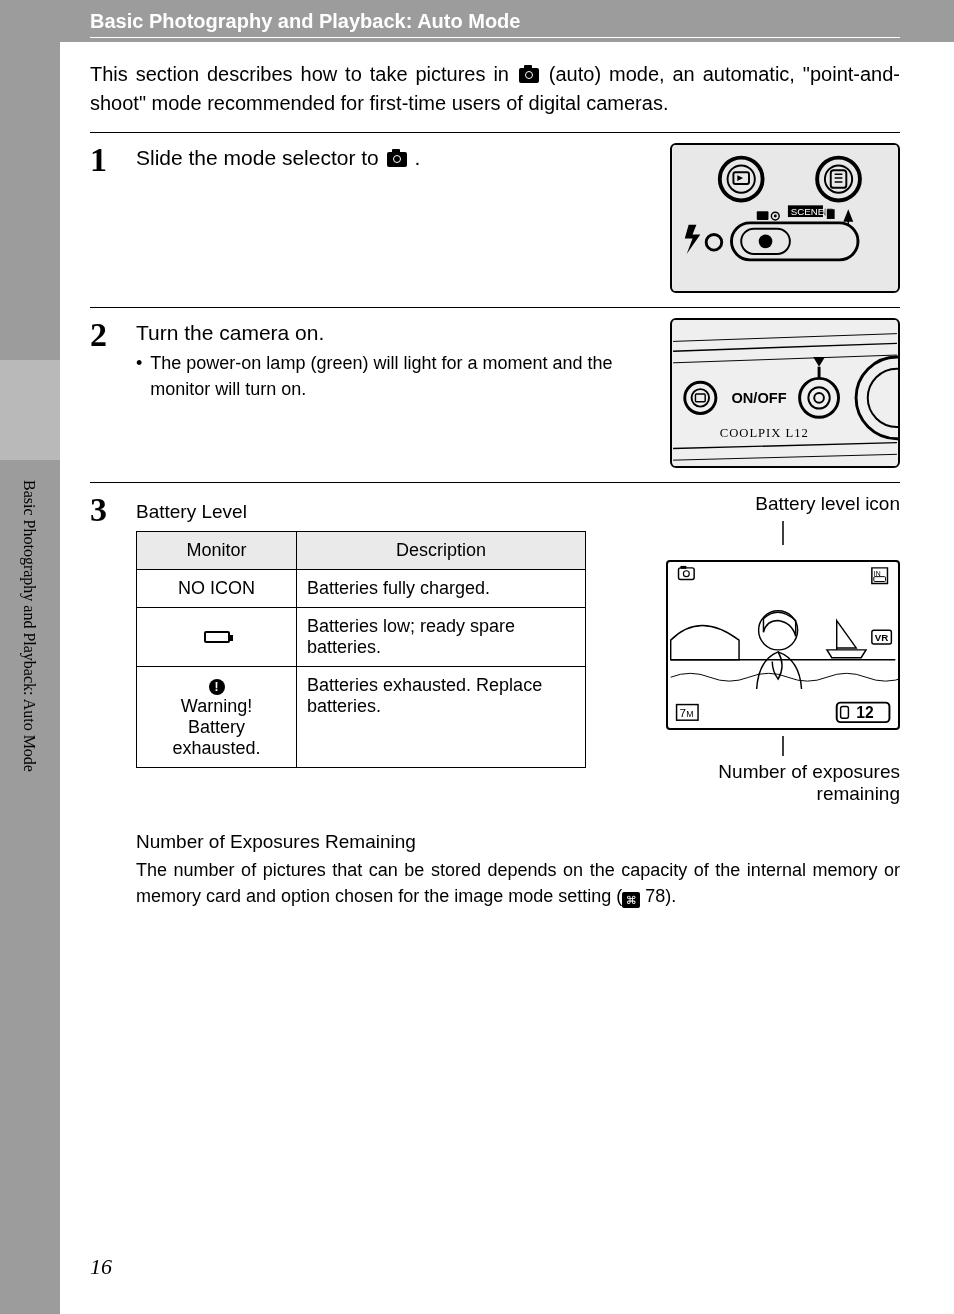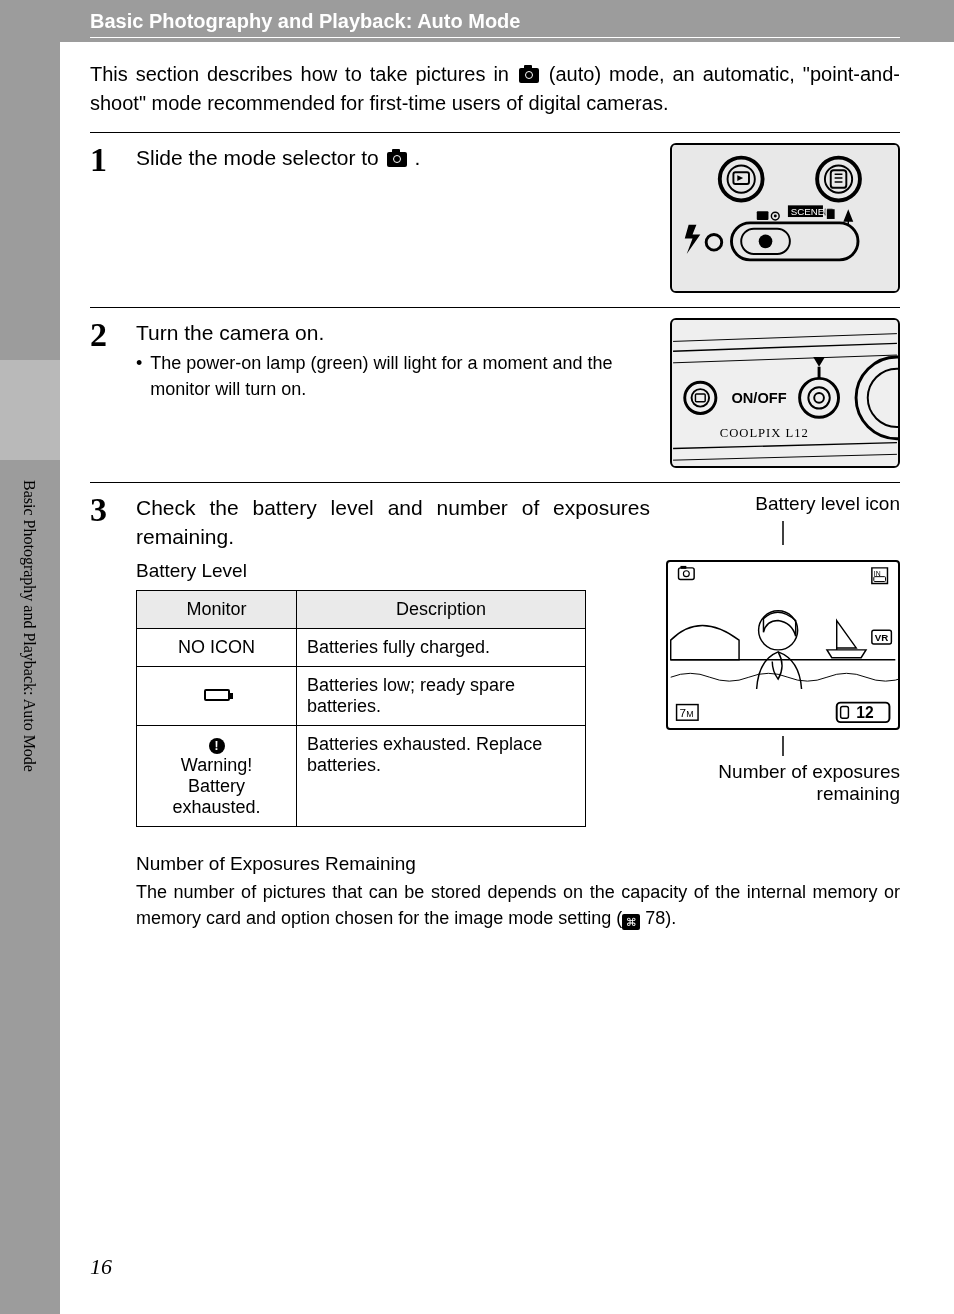--- a/index.html
+++ b/index.html
@@ -356,21 +356,20 @@
           </div>
         </div>
       </div>
     </div>
 
     <div class="step">
       <div class="step-num">3</div>
       <div class="step-body">
         <div class="step-row">
           <div class="step-text">
-            <p class="step-title" style="text-align:justify">Check the battery level and number of exposures remaining.</p>
             <p class="subhead">Battery Level</p>
 
             <table class="battery">
               <thead>
                 <tr>
                   <th>Monitor</th>
                   <th>Description</th>
                 </tr>
               </thead>
               <tbody>

